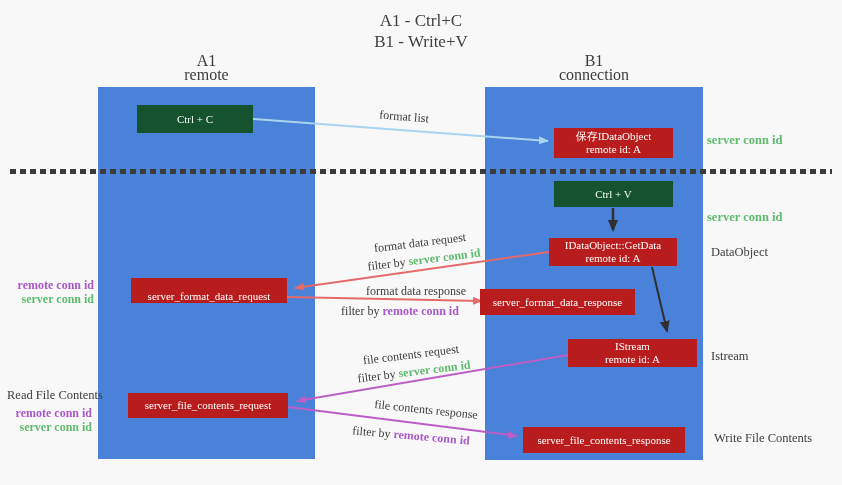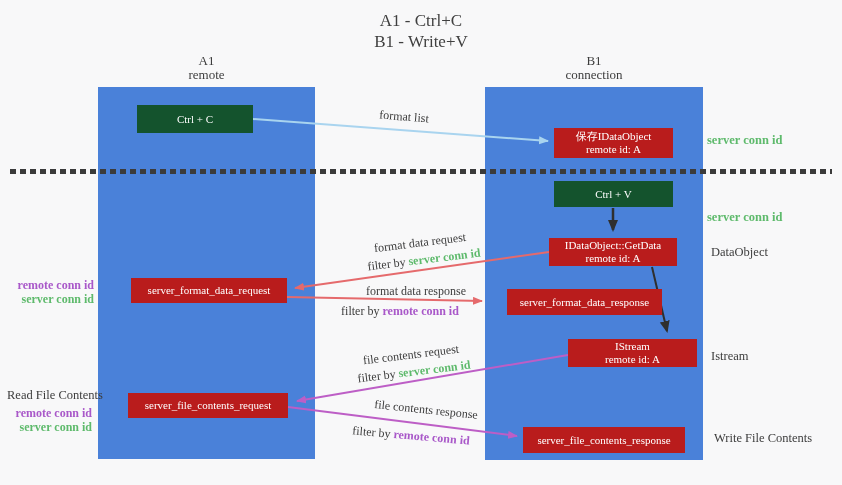--- a/index.html
+++ b/index.html
@@ -5,21 +5,21 @@
   html,body{margin:0;padding:0;background:#f8f8f9;}
   .canvas{
     position:relative;width:842px;height:485px;overflow:hidden;
     font-family:Liberation Serif, serif;color:#3c3c3c;background:#f8f8f9;
   }
   .title{
     position:absolute;left:0;right:0;top:10px;text-align:center;
     font-size:17px;line-height:21px;color:#3f3f3f;
   }
   .col-header{
-    position:absolute;top:54px;text-align:center;font-size:13px;line-height:14px;color:#3c3c3c;
+    position:absolute;top:54px;text-align:center;font-size:16px;line-height:14px;color:#3c3c3c;
   }
   .lifeline{position:absolute;background:#4a81d9;z-index:1;}
   .dotted{
     position:absolute;left:10px;top:169px;width:822px;height:5px;z-index:4;
     background:repeating-linear-gradient(90deg,#3b3b3b 0 6px,transparent 6px 10px);
   }
   .arrows{position:absolute;left:0;top:0;z-index:2;pointer-events:none;}
   .node{
     position:absolute;z-index:3;color:#fff;font-size:11px;line-height:13px;
     display:flex;flex-direction:column;align-items:center;justify-content:center;
@@ -98,25 +98,25 @@
 
   <div class="node green" style="left:554px;top:181px;width:119px;height:26px;">
     <div>Ctrl + V</div>
   </div>
 
   <div class="node orange" style="left:549px;top:238px;width:128px;height:28px;">
     <div>IDataObject::GetData</div>
     <div>remote id: A</div>
   </div>
 
-  <div class="node orange" style="left:131px;top:278px;width:156px;height:25px;">
+  <div class="node orange" style="left:131px;top:278px;width:156px;height:25px;justify-content:flex-end;">
     <div>server_format_data_request</div>
   </div>
 
-  <div class="node orange" style="left:507px;top:289px;width:155px;height:26px;">
+  <div class="node orange" style="left:480px;top:289px;width:155px;height:26px;">
     <div>server_format_data_response</div>
   </div>
 
   <div class="node orange" style="left:568px;top:339px;width:129px;height:28px;">
     <div>IStream</div>
     <div>remote id: A</div>
   </div>
 
   <div class="node orange" style="left:523px;top:427px;width:162px;height:26px;">
     <div>server_file_contents_response</div>

